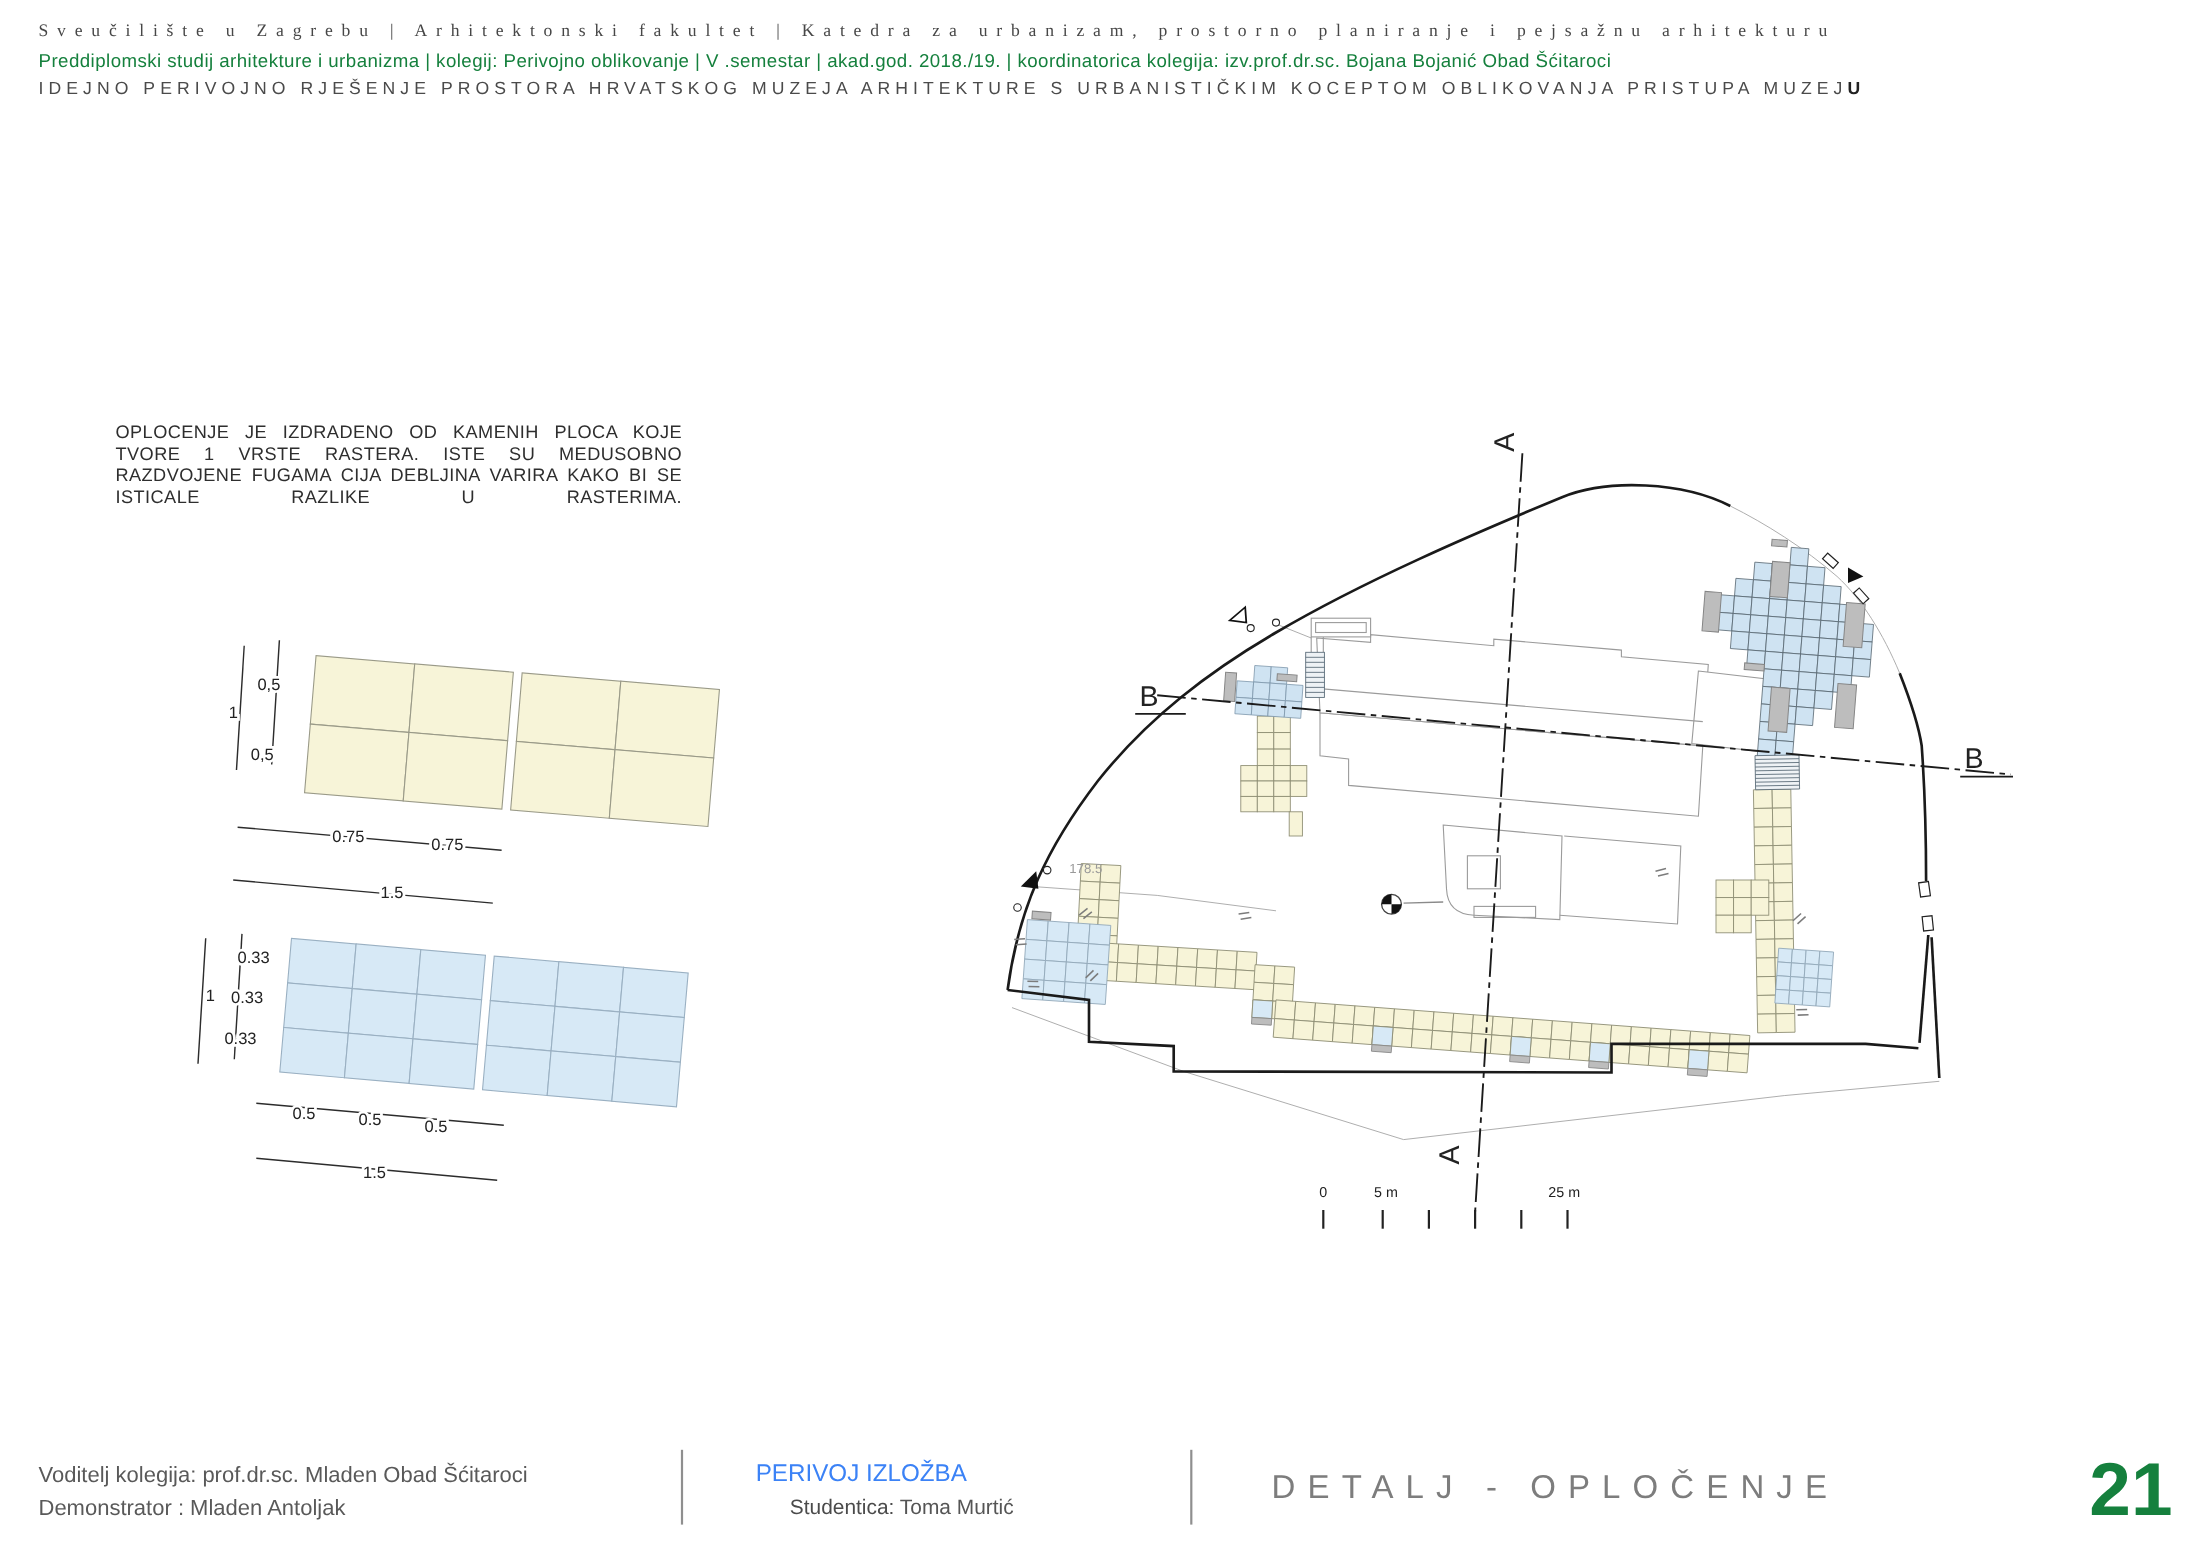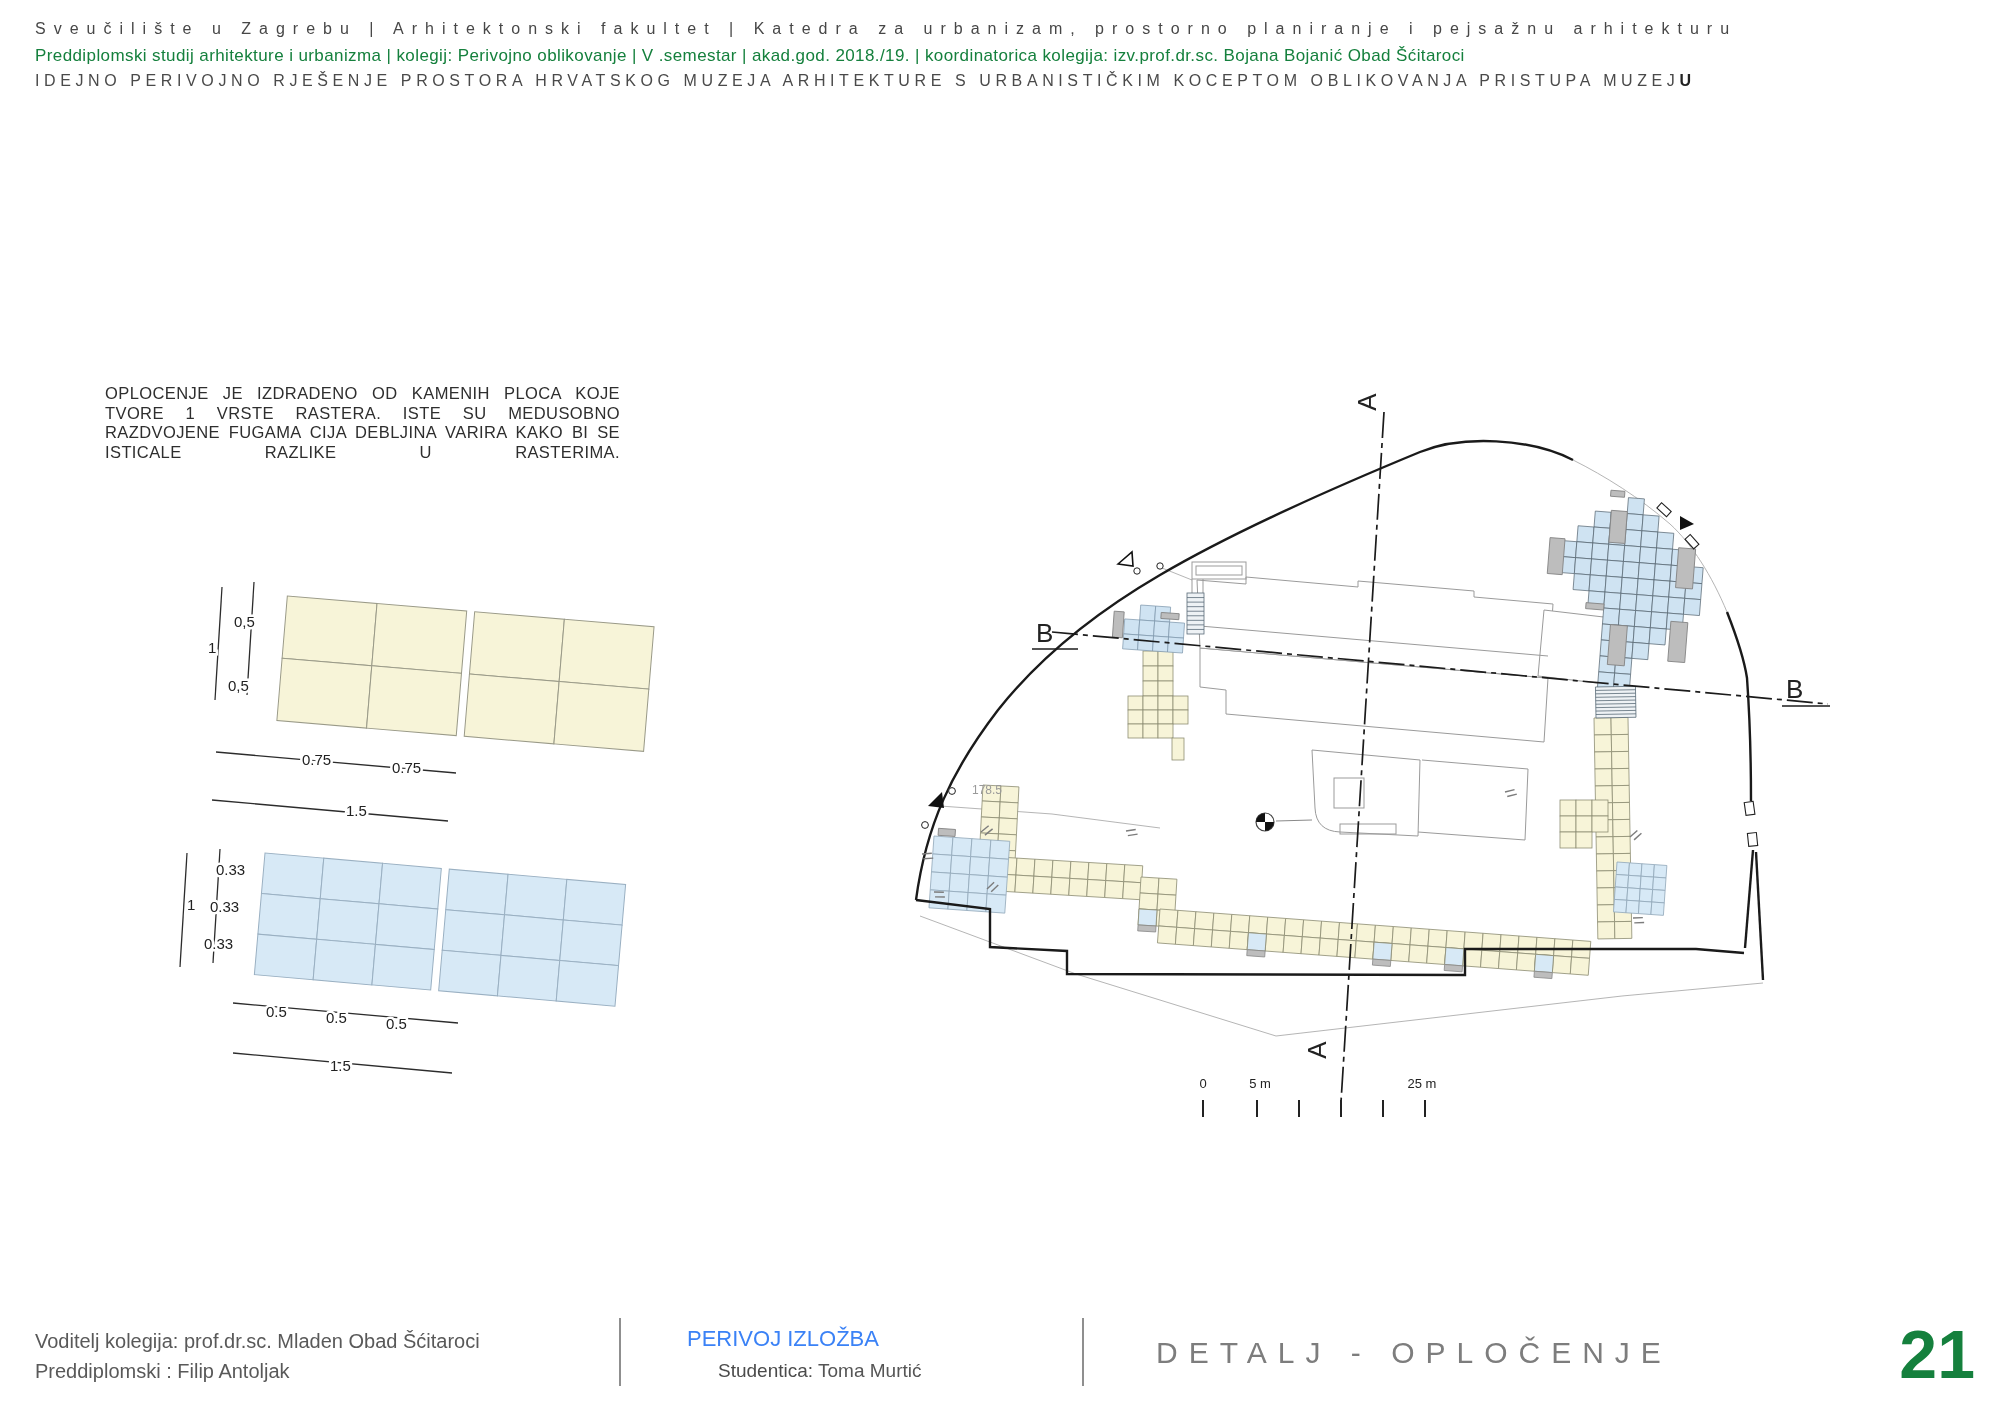--- a/index.html
+++ b/index.html
@@ -1,19 +1,19 @@
 <!DOCTYPE html>
 <html><head>
 <meta charset="utf-8">
 <style>
   html,body{margin:0;padding:0;background:#ffffff;}
   body{width:2000px;height:1413px;position:relative;font-family:"Liberation Sans",sans-serif;overflow:hidden;}
   .abs{position:absolute;}
   
-  .hdr1{left:35px;top:20px;width:1945px;font-size:16px;letter-spacing:8px;color:#474747;white-space:nowrap;}
+  .hdr1{left:35px;top:20px;width:1945px;font-size:16px;letter-spacing:8px;color:#474747;white-space:nowrap;font-family:Liberation Serif, serif;}
   .hdr2{left:35px;top:46px;width:1945px;font-size:17px;letter-spacing:.4px;color:#15803d;white-space:nowrap;}
   .hdr3{left:35px;top:72px;width:1945px;font-size:16px;letter-spacing:4.6px;color:#4a4a4a;white-space:nowrap;}
   .hdr3 b{color:#222;}
   
   .intro{left:105px;top:384px;width:515px;font-size:16.5px;line-height:19.5px;color:#2e2e2e;
          text-align:justify;letter-spacing:.4px;}
   .intro::after{content:"";display:inline-block;width:100%;}
   
   .f-left1{left:35px;top:1330px;font-size:20px;color:#595959;text-align:center;}
   .f-left2{left:35px;top:1360px;font-size:20px;color:#595959;}
@@ -572,21 +572,21 @@
       <line x1="783" y1="820" x2="783" y2="837"></line>
       <line x1="825" y1="820" x2="825" y2="837"></line>
     </g>
     <text x="603" y="808" font-size="13" fill="#222" text-anchor="middle">0</text>
     <text x="660" y="808" font-size="13" fill="#222" text-anchor="middle">5 m</text>
     <text x="822" y="808" font-size="13" fill="#222" text-anchor="middle">25 m</text>
   </g>
 </svg>
 
 <div class="abs f-left1">Voditelj kolegija: prof.dr.sc. Mladen Obad Šćitaroci</div>
-<div class="abs f-left2">Preddiplomski : Filip Antoljak</div>
+<div class="abs f-left2">Demonstrator : Mladen Antoljak</div>
 <div class="abs divider" style="left:619px"></div>
 <div class="abs f-proj">PERIVOJ IZLOŽBA</div>
 <div class="abs f-stud">
   <span>Studentica:</span>
   <span class="name">Toma Murtić</span>
 </div>
 <div class="abs divider" style="left:1082px"></div>
 <div class="abs f-title">DETALJ - OPLOČENJE</div>
 <div class="abs f-page">21</div>
 

